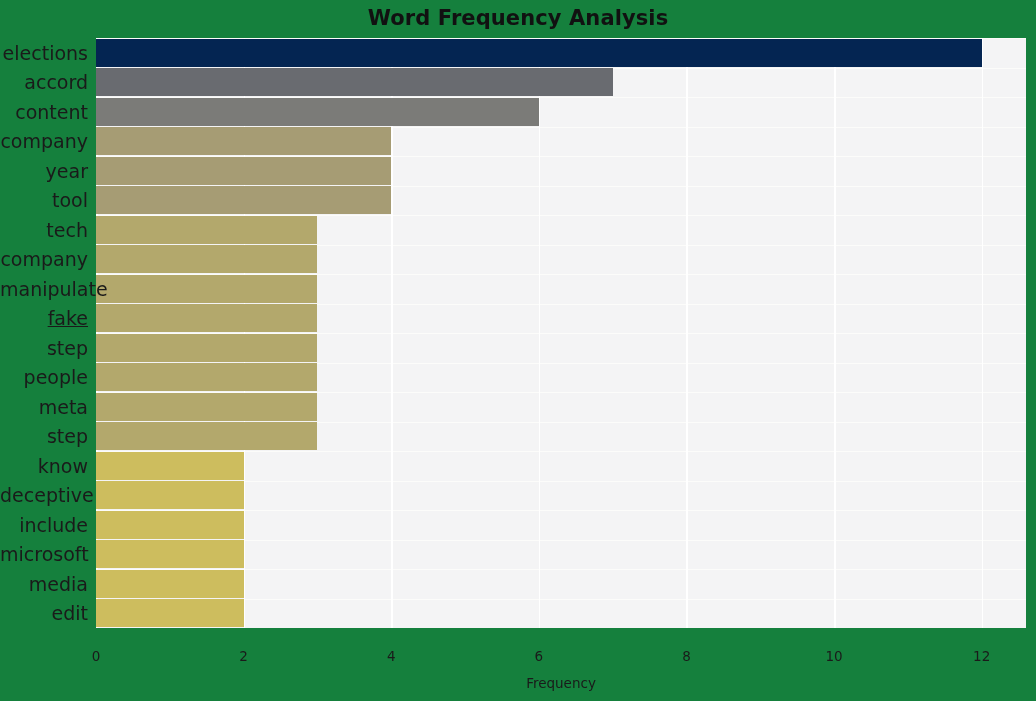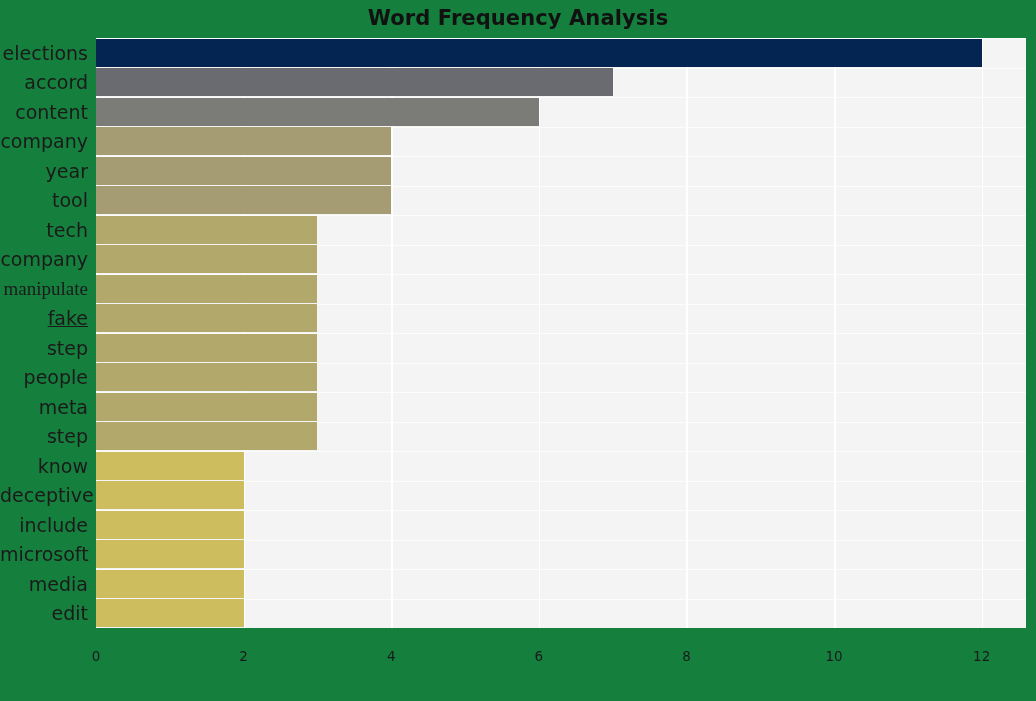--- a/index.html
+++ b/index.html
@@ -162,21 +162,21 @@
 
   <div class="ylabels" id="ylabels">
       <div class="ylabel" style="top: 7.75px;">elections</div>
       <div class="ylabel" style="top: 37px;">accord</div>
       <div class="ylabel" style="top: 66.75px;">content</div>
       <div class="ylabel" style="top: 96.25px;">company</div>
       <div class="ylabel" style="top: 125.75px;">year</div>
       <div class="ylabel" style="top: 155.25px;">tool</div>
       <div class="ylabel" style="top: 184.75px;">tech</div>
       <div class="ylabel" style="top: 214.25px;">company</div>
-      <div class="ylabel" style="top: 243.75px; font-family: Liberation Serif, serif;">manipulate</div>
+      <div class="ylabel" style="top: 243.75px;">manipulate</div>
       <div class="ylabel" style="top: 273.25px; text-decoration: underline;">fake</div>
       <div class="ylabel" style="top: 302.75px;">step</div>
       <div class="ylabel" style="top: 332.25px;">people</div>
       <div class="ylabel" style="top: 361.75px;">meta</div>
       <div class="ylabel" style="top: 391.25px;">step</div>
       <div class="ylabel" style="top: 420.75px;">know</div>
       <div class="ylabel" style="top: 450.25px;">deceptive</div>
       <div class="ylabel" style="top: 479.75px;">include</div>
       <div class="ylabel" style="top: 509.25px;">microsoft</div>
       <div class="ylabel" style="top: 538.75px;">media</div>
@@ -186,14 +186,15 @@
   <div id="xticks">
       <div class="xtick" style="left: 96px;">0</div>
       <div class="xtick" style="left: 243.619px;">2</div>
       <div class="xtick" style="left: 391.238px;">4</div>
       <div class="xtick" style="left: 538.857px;">6</div>
       <div class="xtick" style="left: 686.476px;">8</div>
       <div class="xtick" style="left: 834.095px;">10</div>
       <div class="xtick" style="left: 981.714px;">12</div>
     </div>
 
+  <div class="xaxis-label">Frequency</div>
 
 </div>
 
 </body></html>

